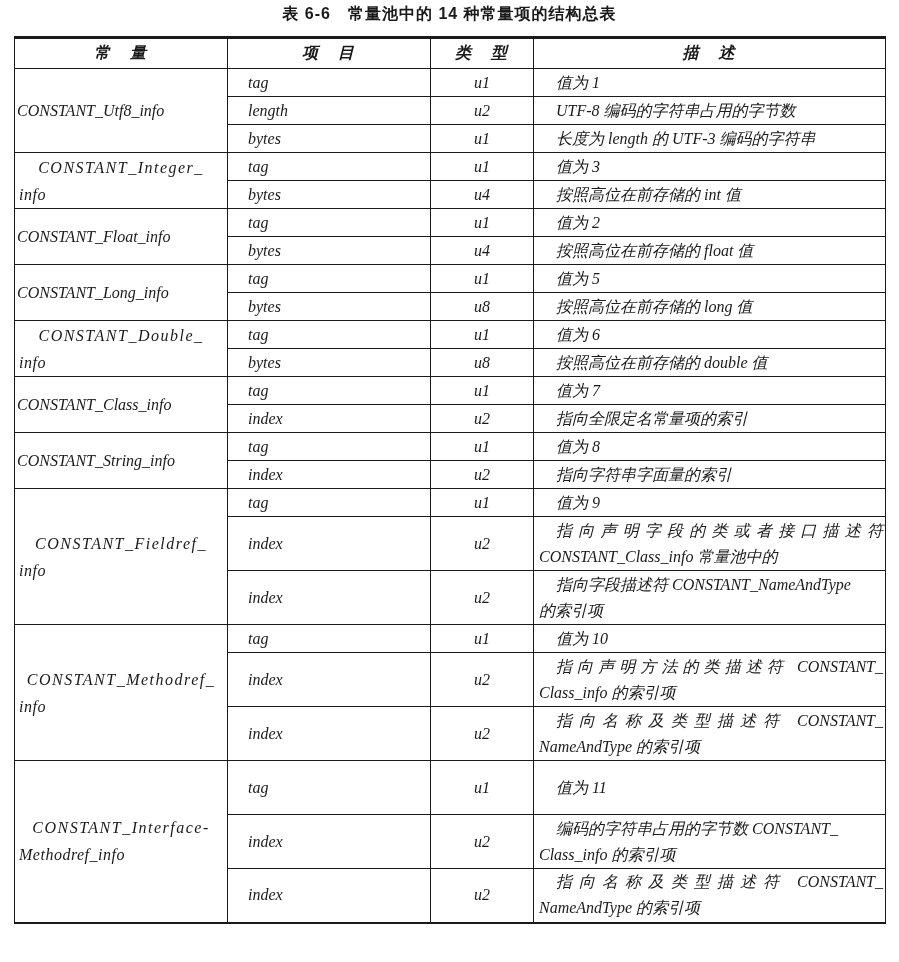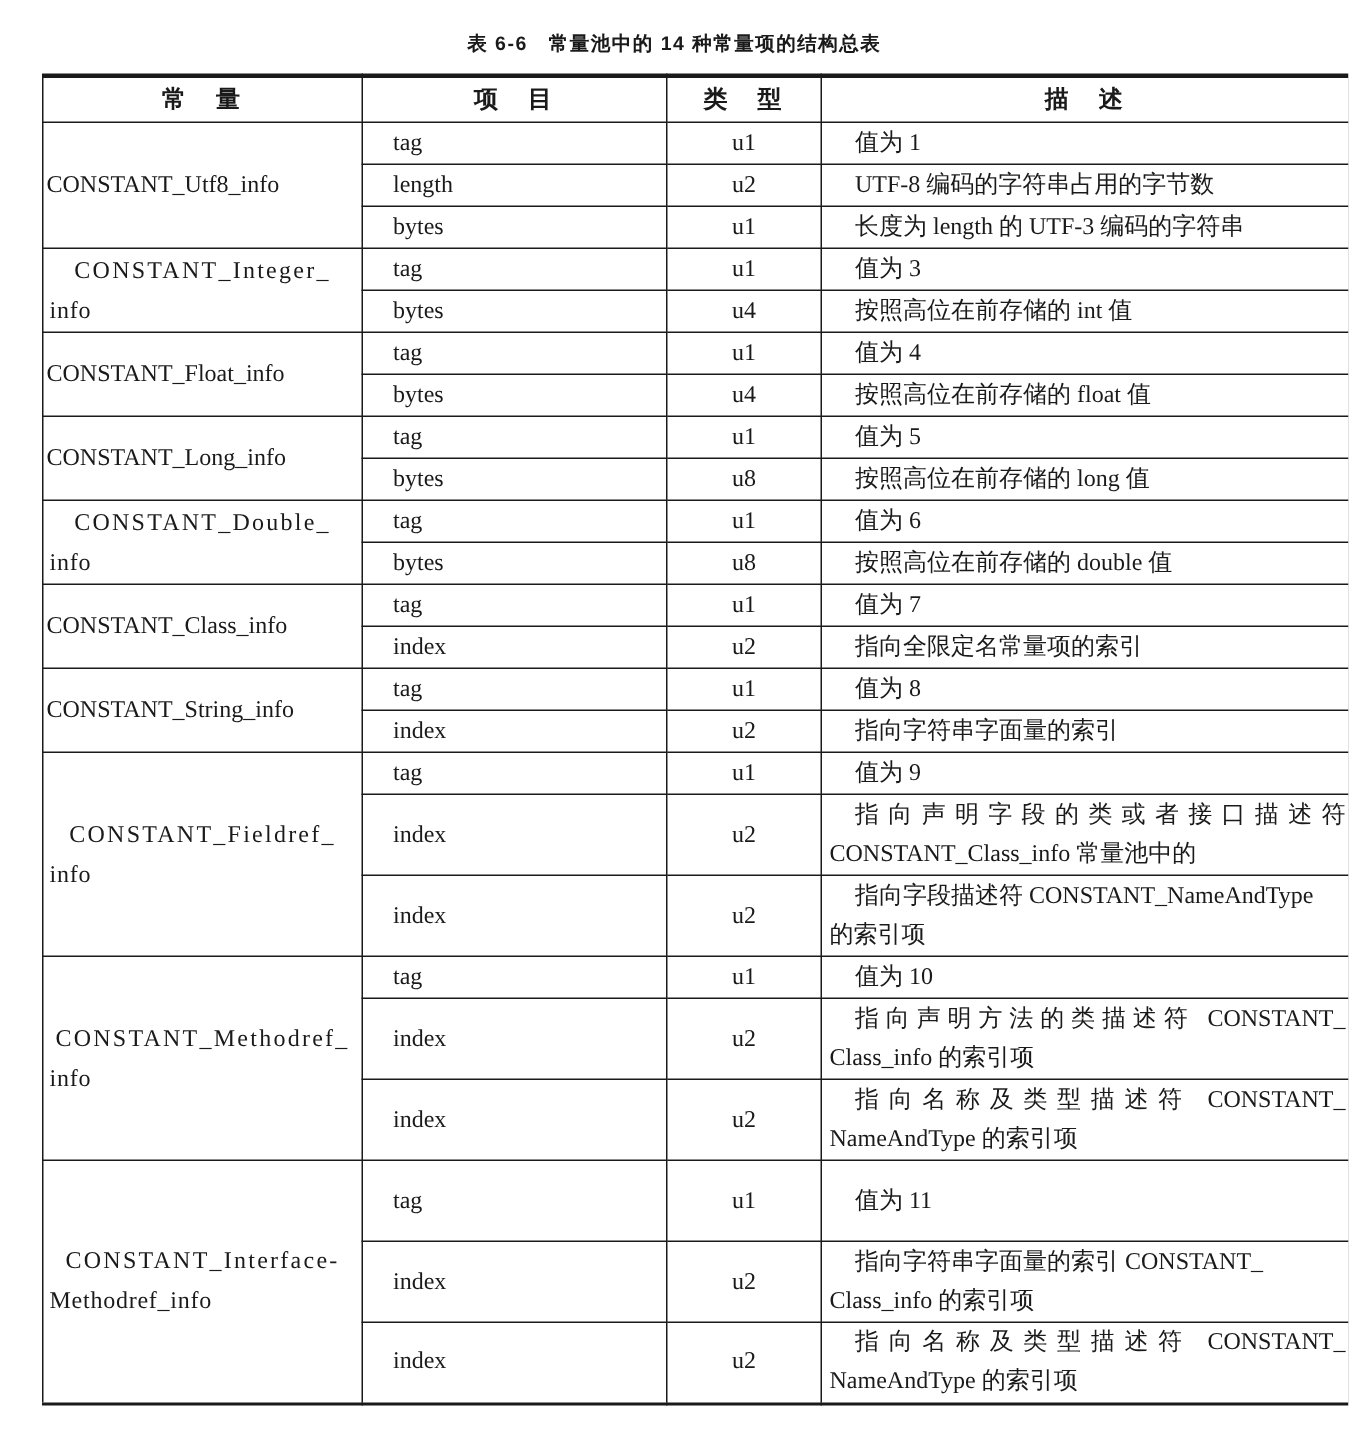--- a/index.html
+++ b/index.html
@@ -10,36 +10,37 @@
   .page {
     position: relative;
     width: 899px;
     height: 962px;
     background: #ffffff;
     color: #1a1a1a;
     font-family: "Liberation Serif", "DejaVu Serif", serif;
     overflow: hidden;
   }
   .title {
-    padding-top: 20px;
+    padding-top: 4px;
     text-align: center;
     font-family: "Liberation Sans", "DejaVu Sans", sans-serif;
     font-weight: bold;
-    font-size: 13px;
+    font-size: 16px;
     letter-spacing: 1px;
   }
   table.struct {
     border-collapse: collapse;
     table-layout: fixed;
     width: 871px;
-    margin: 11px 0 0 28px;
+    margin: 11px 0 0 14px;
     border-top: 3px solid #1a1a1a;
     border-bottom: 2px solid #1a1a1a;
     border-left: 1px solid #1a1a1a;
     border-right: 1px solid #1a1a1a;
+    font-style: italic;
   }
   th, td {
     border: 1px solid #1a1a1a;
     font-size: 16px;
     vertical-align: middle;
     padding: 0;
   }
   tr.hdr { height: 31px; }
   tr.row { height: 28px; }
   tr.row.tall { height: 54px; }
@@ -146,21 +147,21 @@
             <div class="dl dfirst">按照高位在前存储的 int 值</div>
           </td>
         </tr>
         <tr class="row">
           <td class="name" rowspan="2">
             <div class="nl single">CONSTANT_Float_info</div>
           </td>
           <td class="item">tag</td>
           <td class="type">u1</td>
           <td class="desc">
-            <div class="dl dfirst">值为 4</div>
+            <div class="dl dfirst">值为 2</div>
           </td>
         </tr>
         <tr class="row">
           <td class="item">bytes</td>
           <td class="type">u4</td>
           <td class="desc">
             <div class="dl dfirst">按照高位在前存储的 float 值</div>
           </td>
         </tr>
         <tr class="row">
@@ -294,21 +295,21 @@
           <td class="item">tag</td>
           <td class="type">u1</td>
           <td class="desc">
             <div class="dl dfirst">值为 11</div>
           </td>
         </tr>
         <tr class="row tall">
           <td class="item">index</td>
           <td class="type">u2</td>
           <td class="desc">
-            <div class="dl dfirst">指向字符串字面量的索引 CONSTANT_</div>
+            <div class="dl dfirst">编码的字符串占用的字节数 CONSTANT_</div>
             <div class="dl">Class_info 的索引项</div>
           </td>
         </tr>
         <tr class="row tall">
           <td class="item">index</td>
           <td class="type">u2</td>
           <td class="desc">
             <div class="dl dfirst spread">指向名称及类型描述符 CONSTANT_</div>
             <div class="dl">NameAndType 的索引项</div>
           </td>

